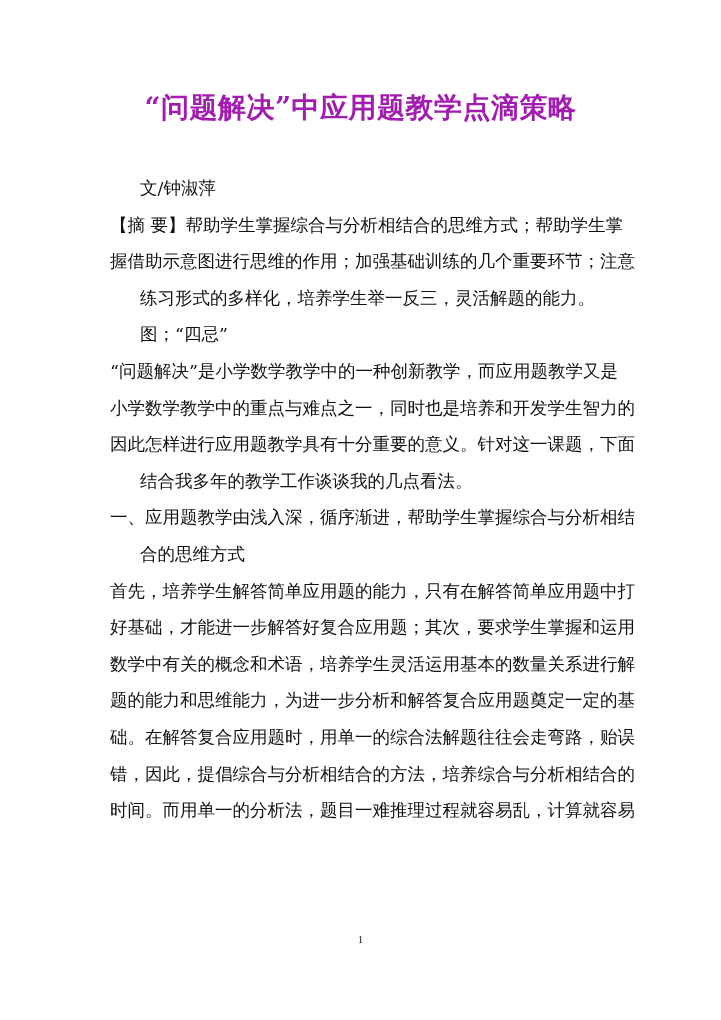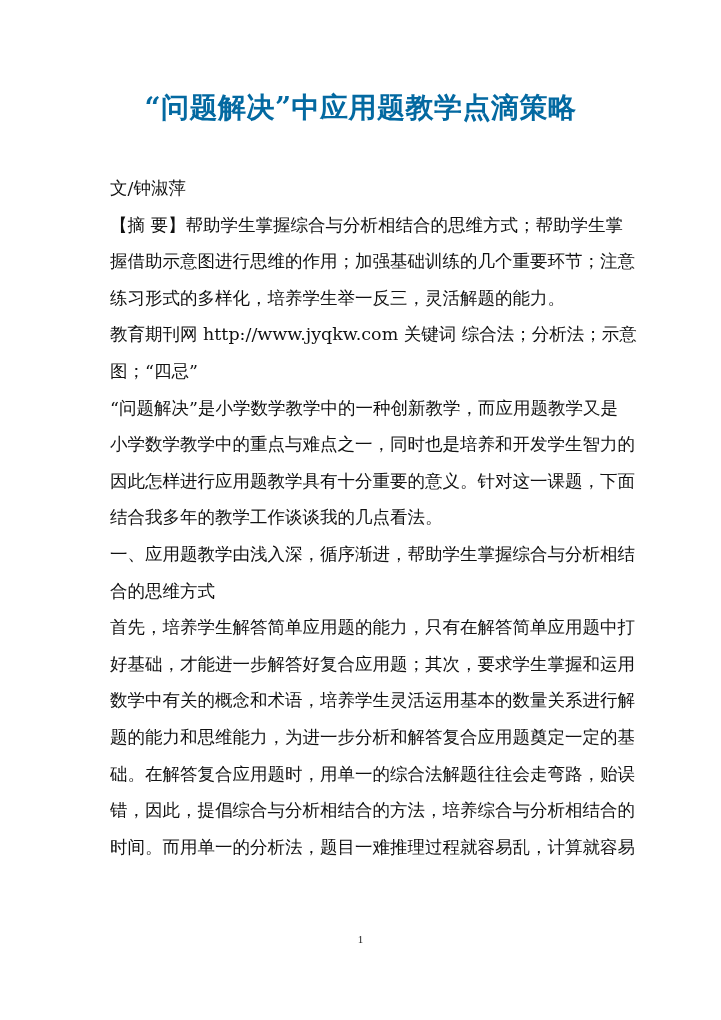--- a/index.html
+++ b/index.html
@@ -24,41 +24,42 @@
     .title {
       position: absolute;
       left: 0;
       top: 88px;
       width: 721px;
       text-align: center;
       font-size: 28px;
       line-height: 40px;
       font-weight: bold;
       letter-spacing: 0.5px;
-      color: #0369a1;
+      color: #a21caf;
     }
     .body {
       position: absolute;
       left: 110px;
       top: 170px;
       width: 503px;
     }
     .line {
       height: 36.6px;
       line-height: 36.6px;
       font-size: 17.5px;
       white-space: nowrap;
       overflow: visible;
       text-align: justify;
       text-align-last: justify;
       color: #111111;
     }
     .line.short {
       text-align: left;
       text-align-last: left;
+      margin-left: 30px;
     }
     .page-number {
       position: absolute;
       left: 0;
       top: 932px;
       width: 721px;
       text-align: center;
       font-size: 11px;
       line-height: 14px;
       color: #222222;
@@ -69,21 +70,20 @@
 <body>
 
 <div class="page">
   <div class="title">“问题解决”中应用题教学点滴策略</div>
 
   <div class="body">
     <div class="line short">文/钟淑萍</div>
     <div class="line">【摘 要】帮助学生掌握综合与分析相结合的思维方式；帮助学生掌</div>
     <div class="line">握借助示意图进行思维的作用；加强基础训练的几个重要环节；注意</div>
     <div class="line short">练习形式的多样化，培养学生举一反三，灵活解题的能力。</div>
-    <div class="line">教育期刊网 http://www.jyqkw.com 关键词  综合法；分析法；示意</div>
     <div class="line short">图；“四忌”</div>
     <div class="line">“问题解决”是小学数学教学中的一种创新教学，而应用题教学又是</div>
     <div class="line">小学数学教学中的重点与难点之一，同时也是培养和开发学生智力的</div>
     <div class="line">因此怎样进行应用题教学具有十分重要的意义。针对这一课题，下面</div>
     <div class="line short">结合我多年的教学工作谈谈我的几点看法。</div>
     <div class="line">一、应用题教学由浅入深，循序渐进，帮助学生掌握综合与分析相结</div>
     <div class="line short">合的思维方式</div>
     <div class="line">首先，培养学生解答简单应用题的能力，只有在解答简单应用题中打</div>
     <div class="line">好基础，才能进一步解答好复合应用题；其次，要求学生掌握和运用</div>
     <div class="line">数学中有关的概念和术语，培养学生灵活运用基本的数量关系进行解</div>

